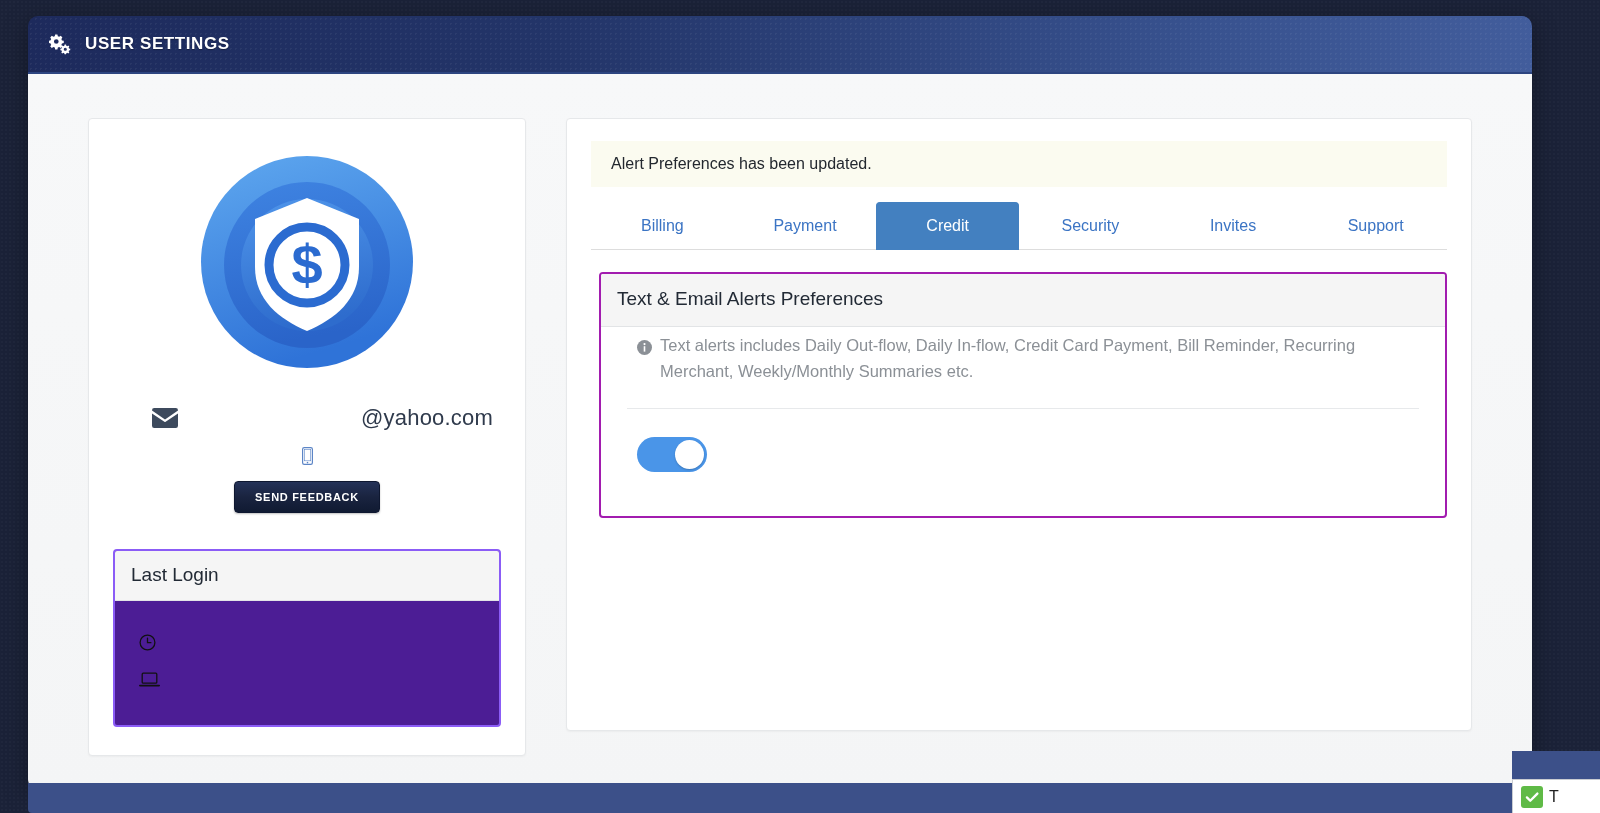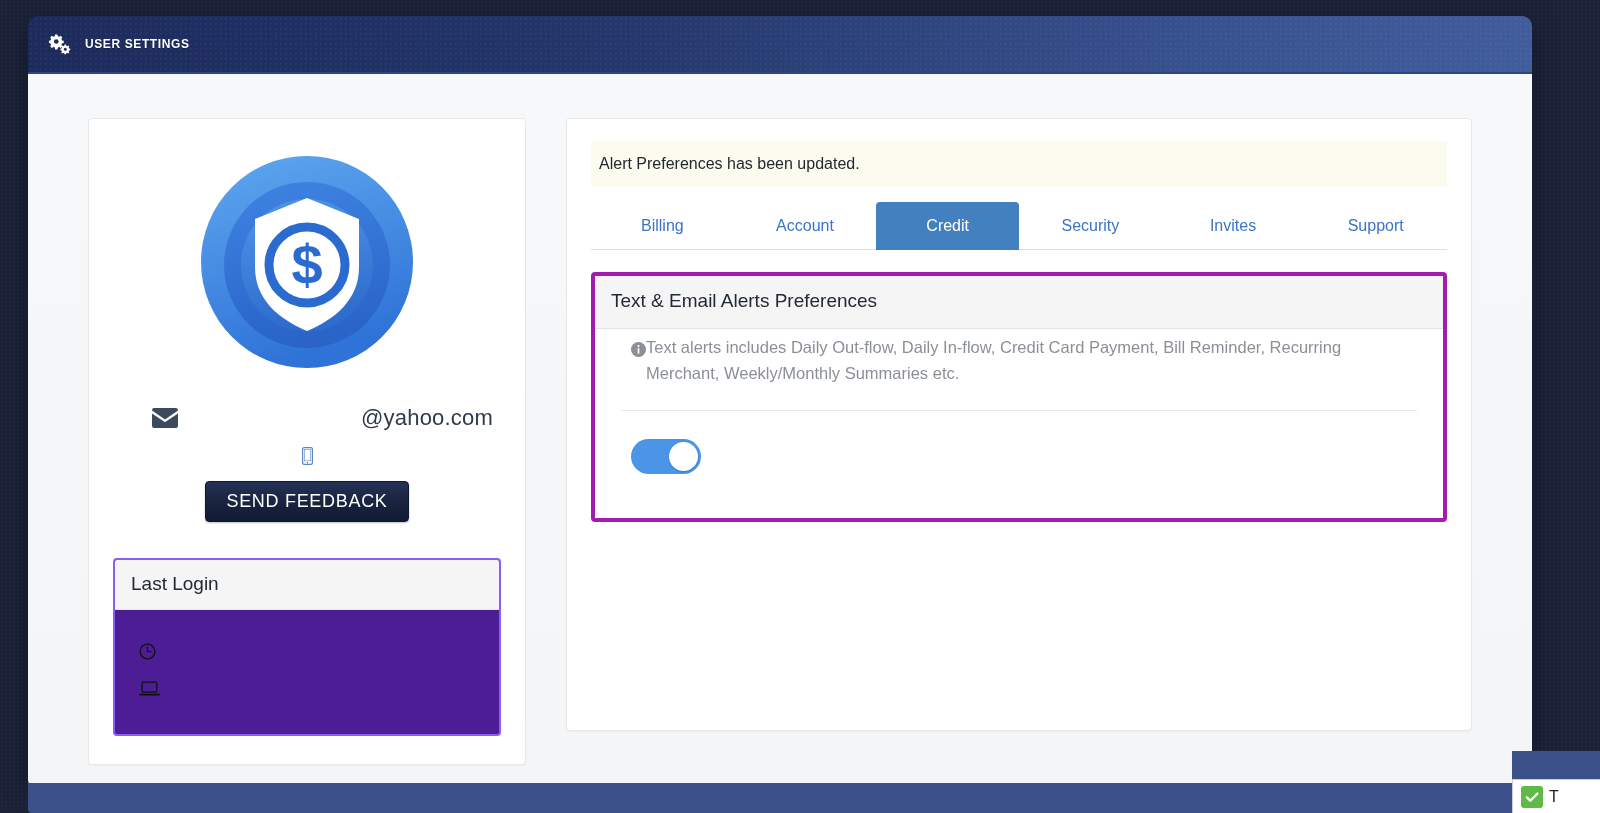--- a/index.html
+++ b/index.html
@@ -42,21 +42,21 @@
     border-bottom: 2px solid #2d4580;
   }
   .app-header::after{
     content:""; position:absolute; inset:0;
     background-image: radial-gradient(rgba(255,255,255,0.05) 1px, transparent 1px);
     background-size: 5px 5px; pointer-events:none;
   }
   .gears-icon { width: 22px; height: 22px; position: relative; z-index:2; flex: none; }
   .header-title {
     color: #ffffff;
-    font-size: 12px;
+    font-size: 17px;
     font-weight: bold;
     letter-spacing: 0.6px;
     margin-left: 14px;
     position: relative; z-index:2;
     text-shadow: 0 1px 1px rgba(0,0,0,0.35);
   }
 
   
   .app-body {
     height: 717px;
@@ -95,22 +95,22 @@
 
   .phone-row { display:flex; justify-content:center; margin-top: 16px; }
   .phone-icon { width: 11px; height: 18px; }
 
   .feedback-row { display:flex; justify-content:center; margin-top: 16px; }
   .feedback-btn {
     background: linear-gradient(180deg, #243258 0%, #1a2440 48%, #101a32 100%);
     color: #fff;
     border: 1px solid #0e1730;
     border-radius: 4px;
-    font-size: 18px;
-    font-weight: normal;
+    font-size: 11px;
+    font-weight: bold;
     letter-spacing: 0.7px;
     padding: 9px 20px;
     cursor: pointer;
     box-shadow: 0 1px 2px rgba(0,0,0,0.25);
   }
 
   
   .lastlogin-panel {
     margin-top: 36px;
     border: 2px solid #8b5cf6;
@@ -140,21 +140,21 @@
     border-radius: 4px;
     box-shadow: 0 1px 2px rgba(0,0,0,0.04);
     padding: 22px 24px 26px 24px;
     min-height: 613px;
   }
 
   .flash-notice {
     background: #fbfbf0;
     color: #23282f;
     font-size: 16px;
-    padding: 14px 8px 14px 8px;
+    padding: 14px 8px 14px 20px;
     margin: 0 0 4px 0;
   }
 
   
   .tabs {
     display: flex;
     border-bottom: 1px solid #dddddd;
     margin-top: 14px;
     align-items: flex-end;
   }
@@ -173,24 +173,25 @@
   .tab.active {
     background: #4380c0;
     color: #ffffff;
     border-radius: 4px 4px 0 0;
     border-color: #4380c0;
   }
 
   
   .prefs-panel {
     margin-top: 22px;
-    border: 4px solid #a21caf;
+    border: 2px solid #a21caf;
     border-radius: 4px;
     overflow: hidden;
     background: #fff;
+    margin-left: 8px;
   }
   .prefs-head {
     background: #f5f5f5;
     border-bottom: 1px solid #e2e4e6;
     padding: 14px 16px 16px 16px;
     font-size: 19px;
     color: #222a35;
   }
   .prefs-body { padding: 6px 0 18px 0; }
 
@@ -222,20 +223,21 @@
     width: 29px; height: 29px;
     border-radius: 50%;
     background: #ffffff;
     box-shadow: 0 1px 2px rgba(0,0,0,0.2);
     transition: left .15s ease;
   }
   .toggle.on .knob { left: 38px; }
 
   .pref-note {
     display: flex;
+    gap: 8px;
     padding: 0 10px 8px 10px;
     font-size: 16.5px;
     line-height: 1.55;
     color: #8b9096;
     max-width: 760px;
   }
   .info-icon { width: 15px; height: 15px; flex: none; margin-top: 4px; }
 
   .pref-divider {
     height: 1px;
@@ -386,21 +388,21 @@
       </div>
     </div>
 
     <div class="right-col">
       <div class="settings-card">
 
         <div class="flash-notice">Alert Preferences has been updated.</div>
 
         <div class="tabs">
           <div class="tab">Billing</div>
-          <div class="tab">Account</div>
+          <div class="tab">Payment</div>
           <div class="tab active">Credit</div>
           <div class="tab">Security</div>
           <div class="tab">Invites</div>
           <div class="tab">Support</div>
         </div>
 
         <div class="prefs-panel">
           <div class="prefs-head">Text &amp; Email Alerts Preferences</div>
 
           <div class="prefs-body">

